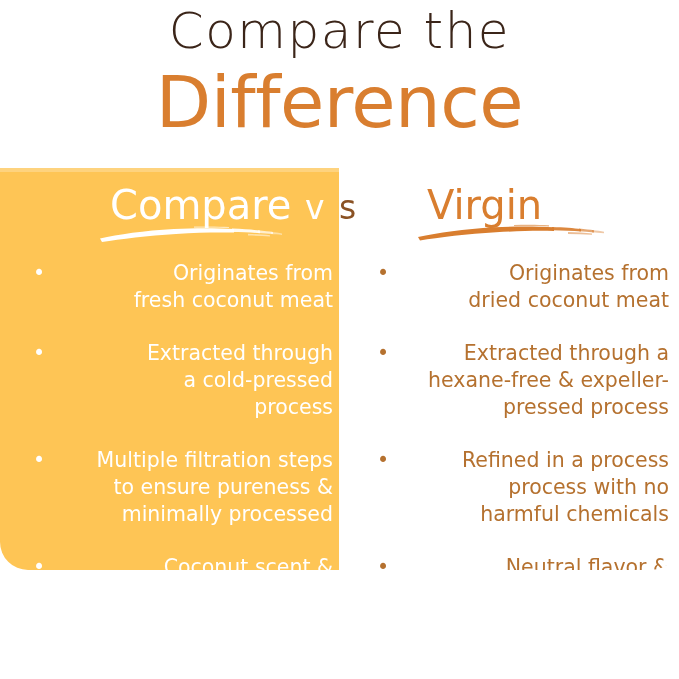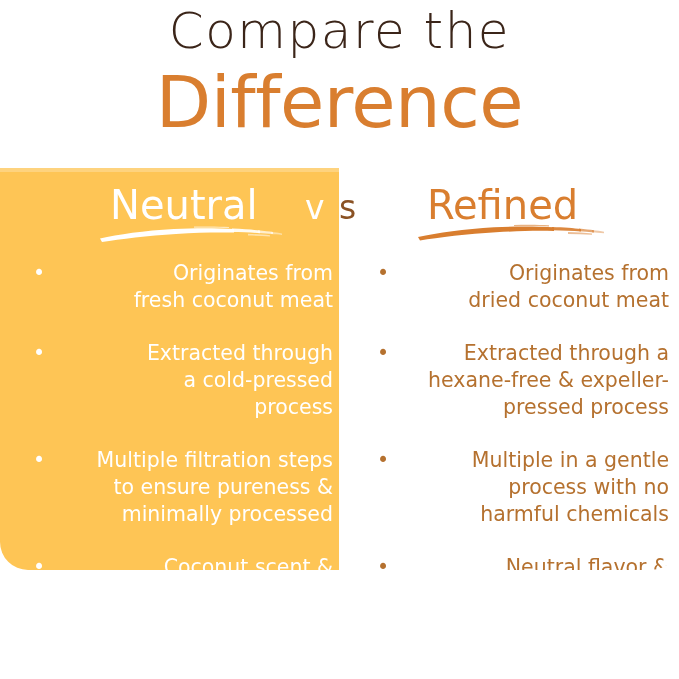--- a/index.html
+++ b/index.html
@@ -177,26 +177,26 @@
     <div class="title-line1">Compare the</div>
     <div class="title-line2">Difference</div>
   </div>
 
   <div class="panel-virgin">
     <div class="panel-virgin-topband"></div>
   </div>
 
   <div class="panel-refined"></div>
 
-  <div class="hdr hdr-virgin">Neutral</div>
+  <div class="hdr hdr-virgin">Compare</div>
 
   <div class="hdr hdr-vs-v">v</div>
   <div class="hdr hdr-vs-s">s</div>
 
-  <div class="hdr hdr-refined">Refined</div>
+  <div class="hdr hdr-refined">Virgin</div>
 
   <svg class="brush brush-virgin" viewBox="0 0 188 22" preserveAspectRatio="none">
     <path d="M2,14.5 C20,10.5 46,6.6 76,5.0 C100,3.8 120,4.2 136,5.0 L136,8.6 C118,8.2 100,8.6 78,9.9 C50,11.6 22,15.0 4,18.0 Z" fill="#ffffff"></path>
     <path d="M134,4.6 C146,5.0 155,5.8 162,6.6 L162,9.2 C154,8.6 145,8.2 134,8.0 Z" fill="#ffffff" opacity="0.92"></path>
     <path d="M160,6.2 C166,6.8 171,7.4 175,8.0 L175,10.1 C170,9.6 165,9.2 160,8.9 Z" fill="#ffffff" opacity="0.7"></path>
     <path d="M173,7.7 C177,8.2 181,8.8 184,9.4 L184,11.0 C180,10.6 176,10.3 173,10.1 Z" fill="#ffffff" opacity="0.45"></path>
     <path d="M150,9.8 C158,10.1 166,10.6 172,11.2 L172,12.5 C165,12.1 157,11.8 150,11.6 Z" fill="#ffffff" opacity="0.5"></path>
     <path d="M96,2.6 C110,2.2 122,2.4 131,2.9 L131,4.1 C121,3.7 109,3.6 96,3.8 Z" fill="#ffffff" opacity="0.6"></path>
   </svg>
 
@@ -241,21 +241,21 @@
 dried coconut meat</span>
     </div>
     <div class="bullet-item">
       <span class="bullet-dot">•</span>
       <span class="bullet-text">Extracted through a
 hexane-free &amp; expeller-
 pressed process</span>
     </div>
     <div class="bullet-item">
       <span class="bullet-dot">•</span>
-      <span class="bullet-text">Multiple in a gentle
+      <span class="bullet-text">Refined in a process
 process with no
 harmful chemicals</span>
     </div>
     <div class="bullet-item">
       <span class="bullet-dot">•</span>
       <span class="bullet-text">Neutral flavor &amp;
 aroma</span>
     </div>
   </div>
 

